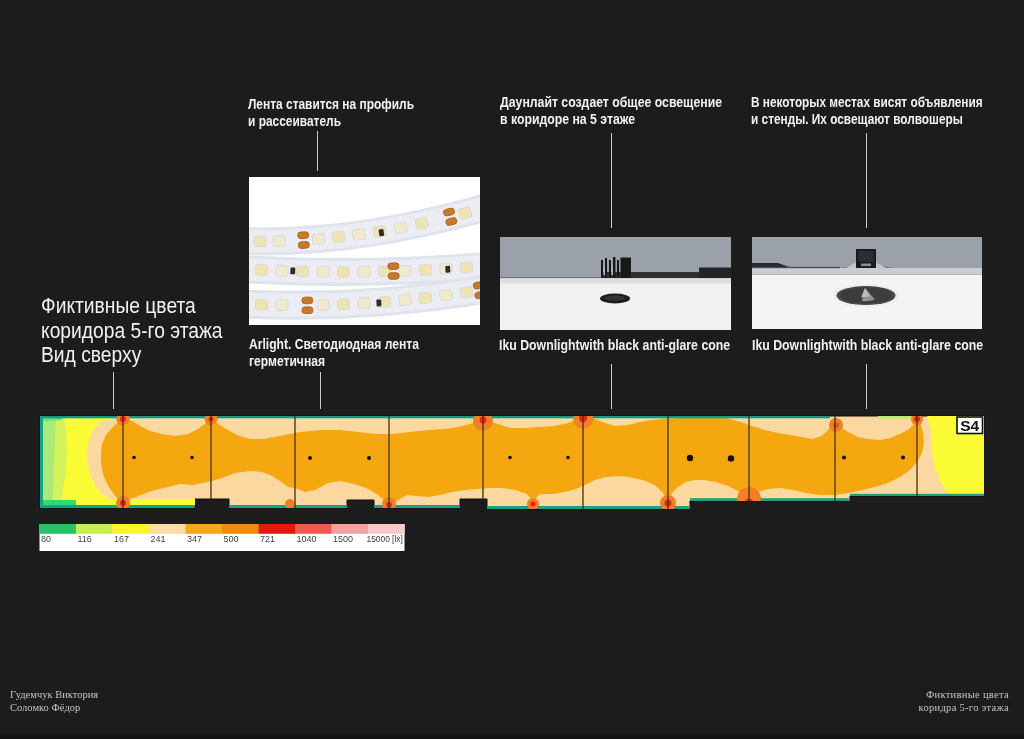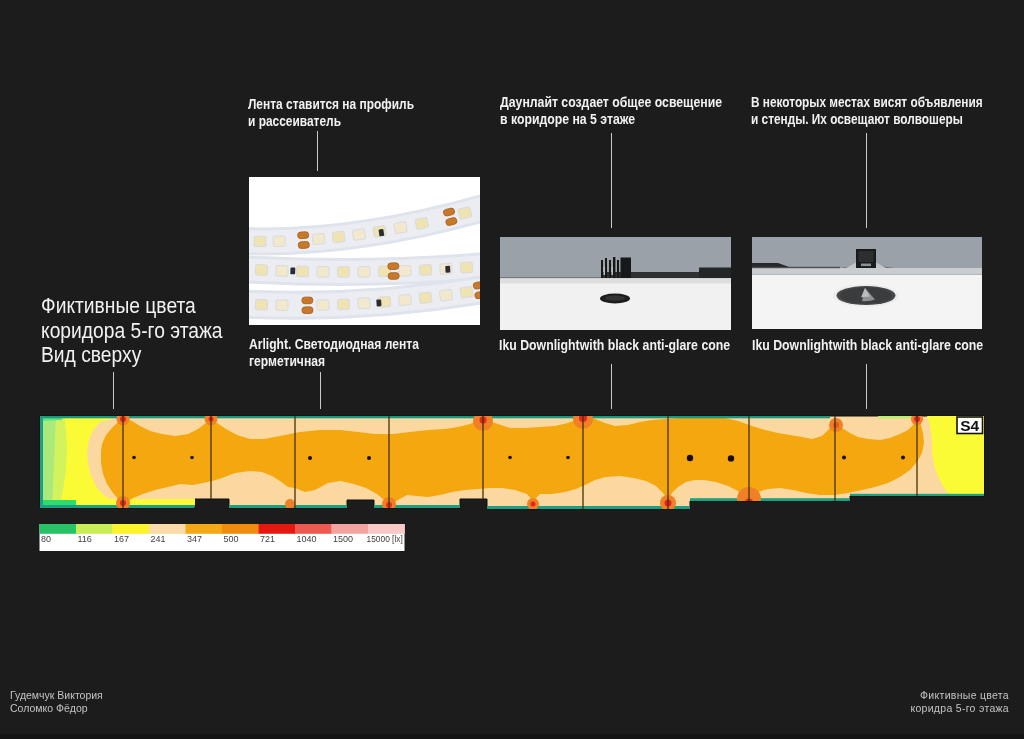--- a/index.html
+++ b/index.html
@@ -1,21 +1,21 @@
 <!DOCTYPE html>
 <html><head>
 <meta charset="utf-8">
 <style>
   html,body{margin:0;padding:0;background:#1c1c1c;}
   #slide{position:relative;width:1024px;height:739px;background:#1c1c1c;overflow:hidden;
          font-family:"Liberation Sans",sans-serif;}
   .cap{position:absolute;color:#f2f2f2;font-size:14px;font-weight:bold;line-height:17.2px;transform-origin:left top;white-space:nowrap;}
   .vline{position:absolute;width:1px;background:#c9c9c9;}
   #title{position:absolute;left:41px;top:294px;color:#f2f2f2;font-size:22px;line-height:24.7px;font-weight:normal;transform:scaleX(.875);transform-origin:left top;white-space:nowrap;}
-  .foot{position:absolute;color:#c3c3c3;font-size:10.5px;line-height:12.5px;}
+  .foot{position:absolute;color:#c3c3c3;font-size:10.5px;line-height:12.5px;font-family:Liberation Serif, serif;}
 </style>
 </head>
 <body>
 <div id="slide">
 
   <div id="title">Фиктивные цвета<br>коридора 5-го этажа<br>Вид сверху</div>
 
   <div class="cap" style="left:248px;top:96px;transform:scaleX(.852);">Лента ставится на профиль<br>и рассеиватель</div>
   <div class="cap" style="left:500px;top:94px;transform:scaleX(.876);">Даунлайт создает общее освещение<br>в коридоре на 5 этаже</div>
   <div class="cap" style="left:751px;top:94px;transform:scaleX(.845);">В некоторых местах висят объявления<br>и стенды. Их освещают волвошеры</div>

